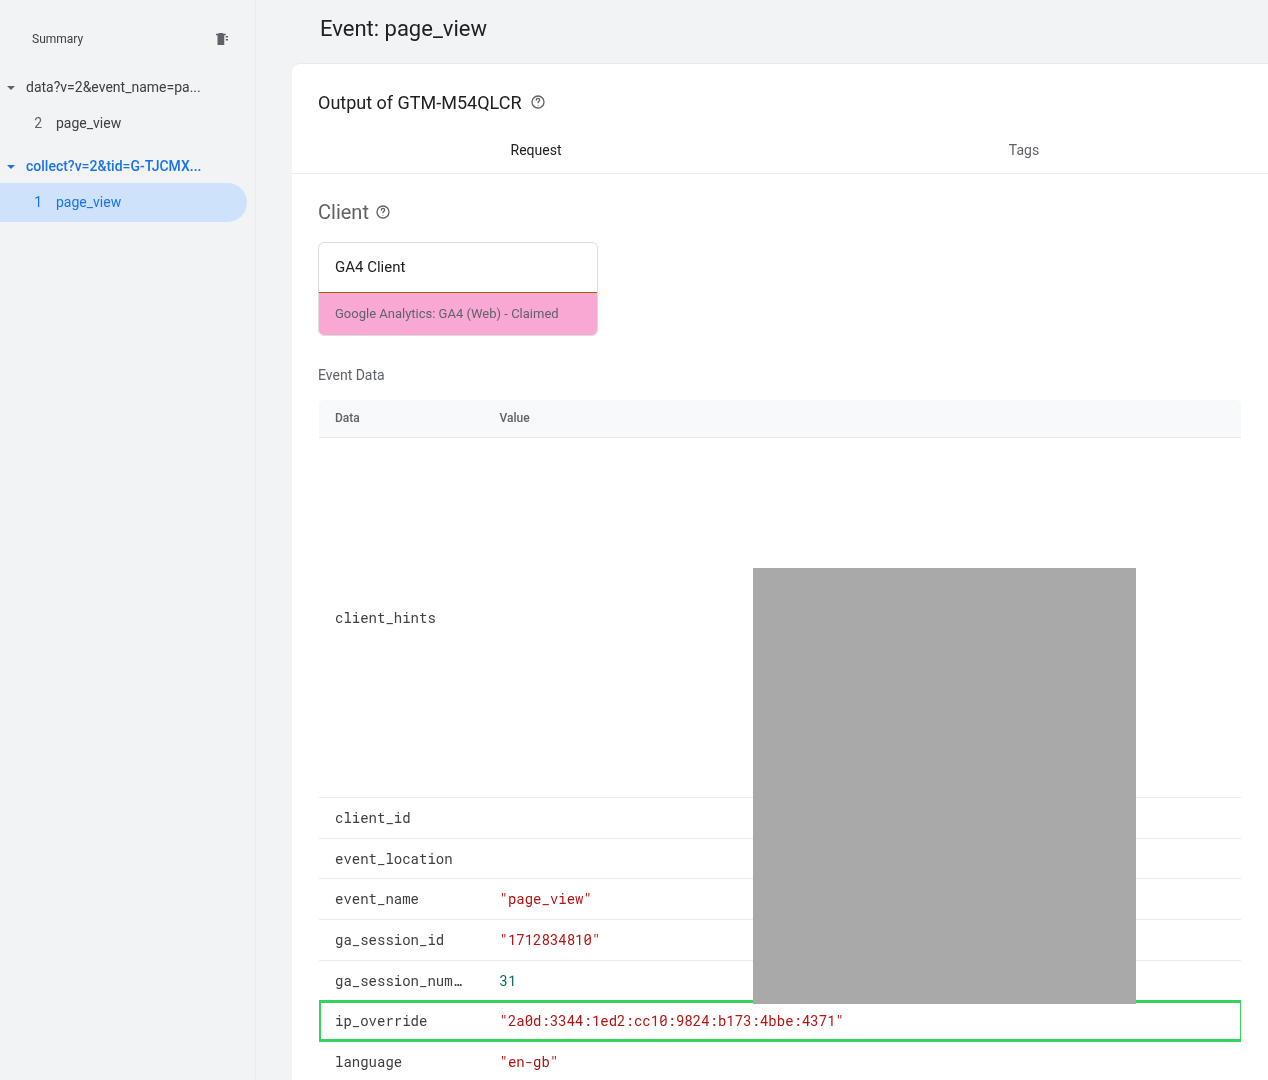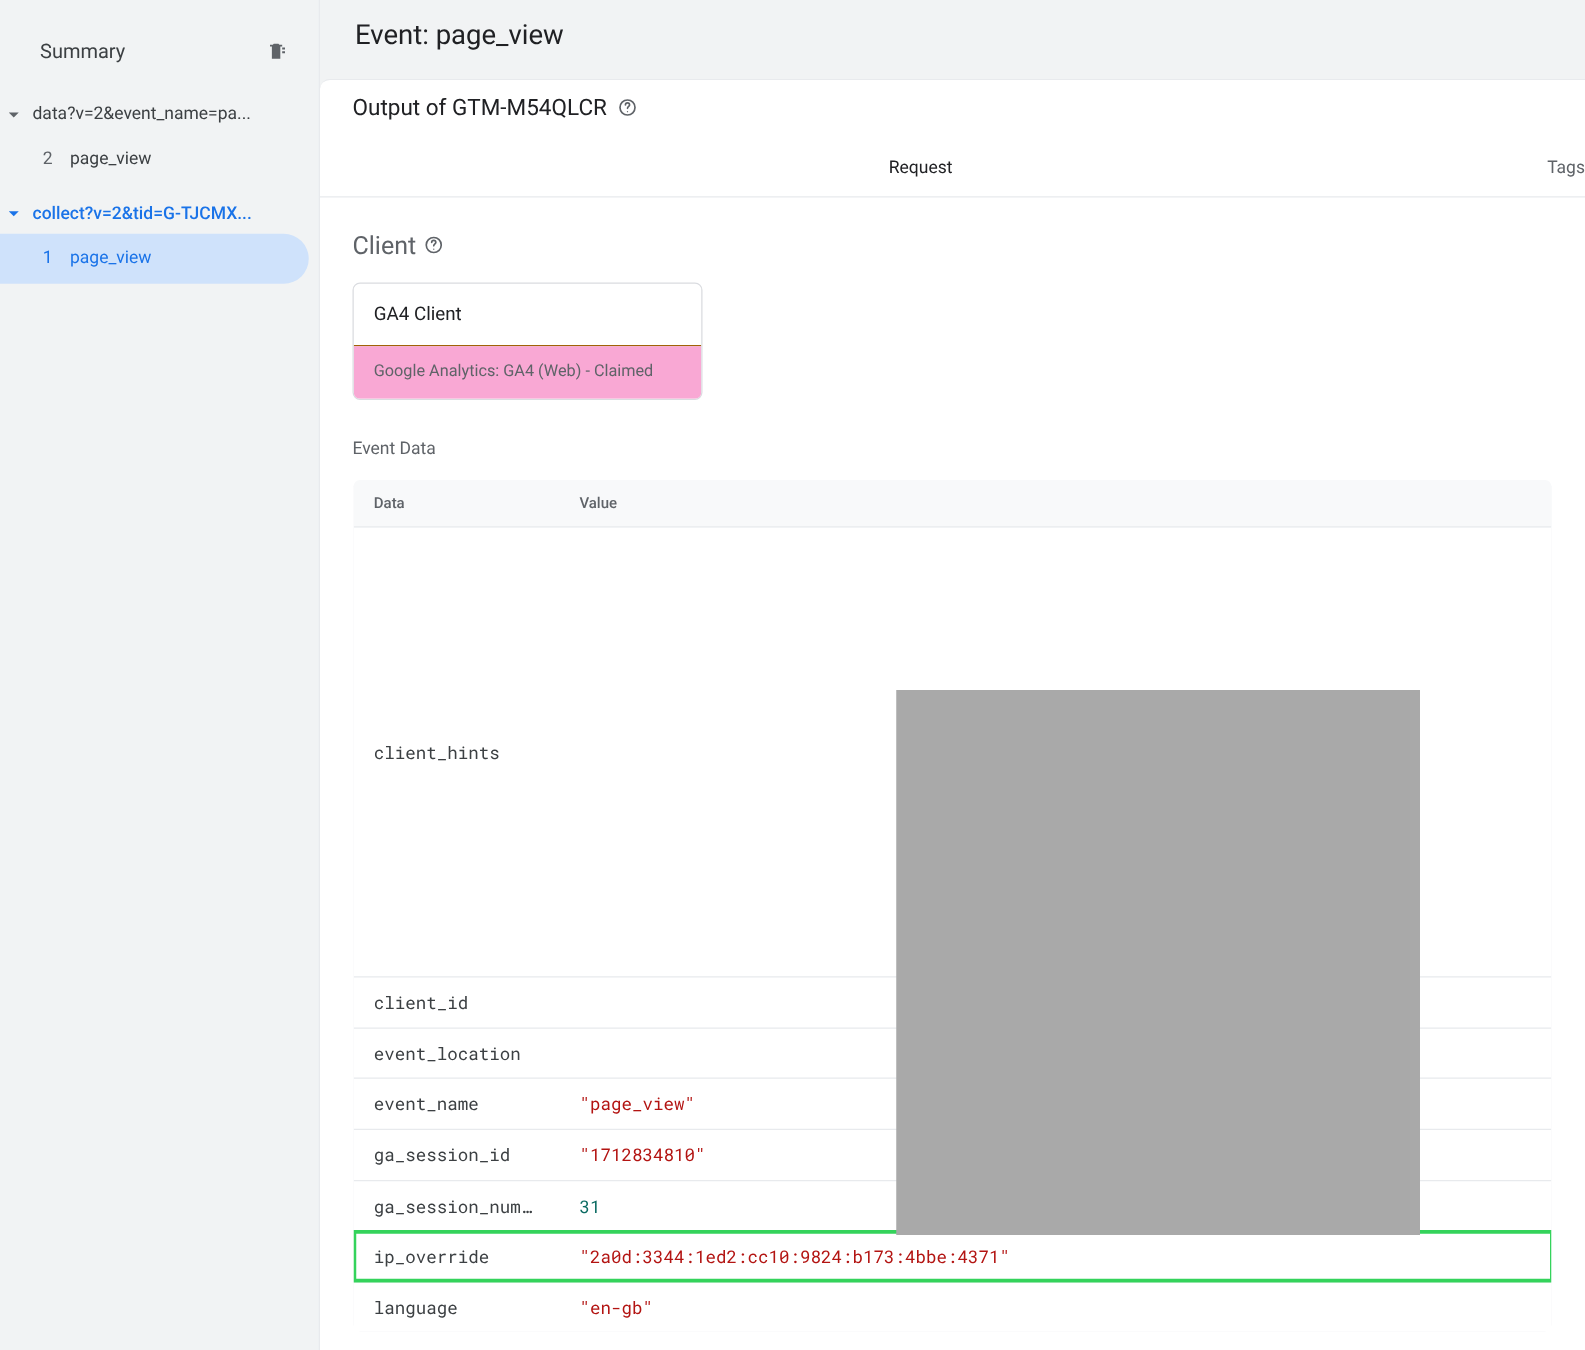--- a/index.html
+++ b/index.html
@@ -25,21 +25,21 @@
     background: #f1f3f4;
     border-right: 1px solid #e8eaed;
     padding-top: 20px;
   }
   .summary-row {
     display: flex;
     align-items: center;
     justify-content: space-between;
     padding: 10px 24px 24px 32px;
     color: #3c4043;
-    font-size: 16px;
+    font-size: 12px;
   }
   .delete-icon {
     width: 18px; height: 18px;
     color: #5f6368;
     display: inline-flex;
   }
 
   .nav-group { padding-bottom: 8px; }
   .nav-header {
     display: flex;
@@ -90,60 +90,61 @@
   }
   .nav-item.active .idx { color: #1a73e8; }
 
   
   .main {
     flex: 1 1 auto;
     display: flex;
     flex-direction: column;
     background: #f1f3f4;
     overflow: hidden;
+    margin-left: 36px;
   }
   .page-title {
     padding: 14px 28px 18px 28px;
     font-size: 22px;
     color: #202124;
   }
 
   .card {
     background: #fff;
     border-radius: 8px 0 0 0;
     flex: 1 1 auto;
     margin-left: 0;
     overflow: hidden;
     display: flex;
     flex-direction: column;
     border-top: 1px solid #e8eaed;
   }
 
   .card-header {
-    padding: 10px 26px 0 26px;
+    padding: 26px 26px 0 26px;
     font-size: 18px;
     color: #202124;
     display: flex;
     align-items: center;
     gap: 8px;
   }
   .help-icon {
     width: 16px; height: 16px;
     color: #5f6368;
     display: inline-flex;
   }
 
   .tabline {
     display: flex;
     margin-top: 14px;
     border-bottom: 1px solid #e8eaed;
   }
   .tab {
     flex: 1 1 0;
-    text-align: right;
+    text-align: center;
     padding: 12px 0;
     color: #5f6368;
     font-size: 14px;
     cursor: pointer;
   }
   .tab.active {
     color: #202124;
   }
 
   .card-body {

